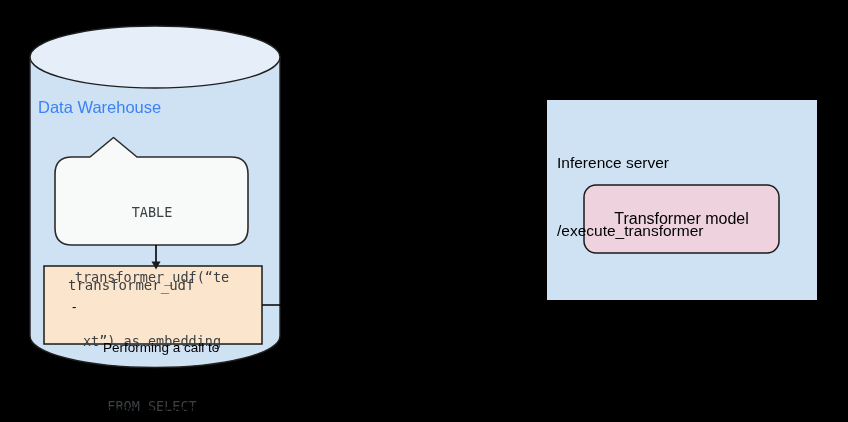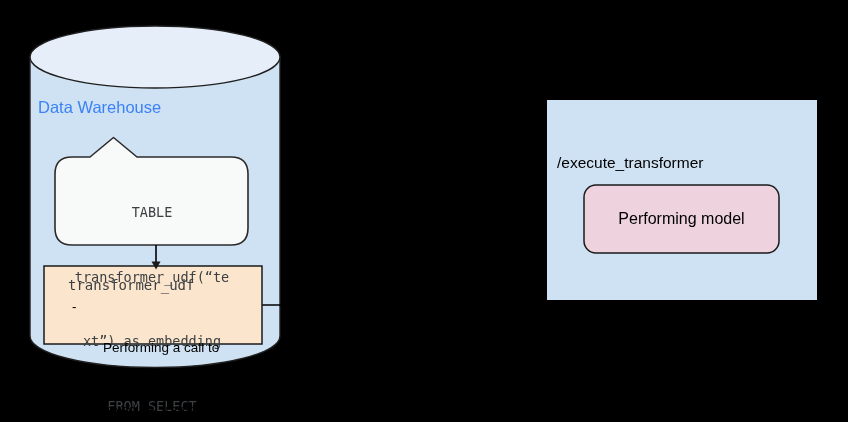--- a/index.html
+++ b/index.html
@@ -63,18 +63,19 @@
   </div>
 
   <div class="txt udf-title">transformer_udf</div>
   <div class="txt udf-dash">-</div>
   <div class="txt udf-desc">
     <span>Performing a call to</span>
     <span>/execute_transformer</span>
   </div>
 
   <div class="txt inf-title">
+    <span>Inference server</span>
     <span>/execute_transformer</span>
   </div>
 
-  <div class="txt model-label">Performing model</div>
+  <div class="txt model-label">Transformer model</div>
 
 </div>
 
 </body></html>

